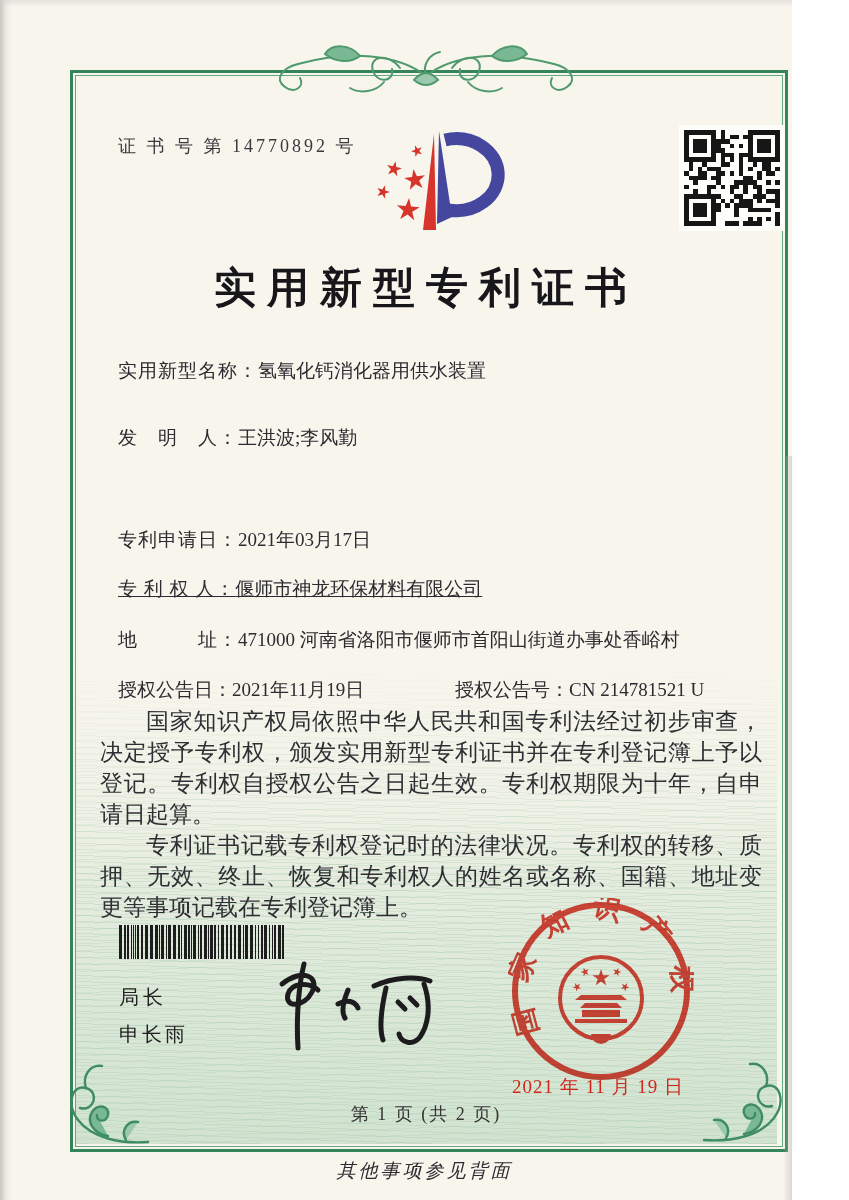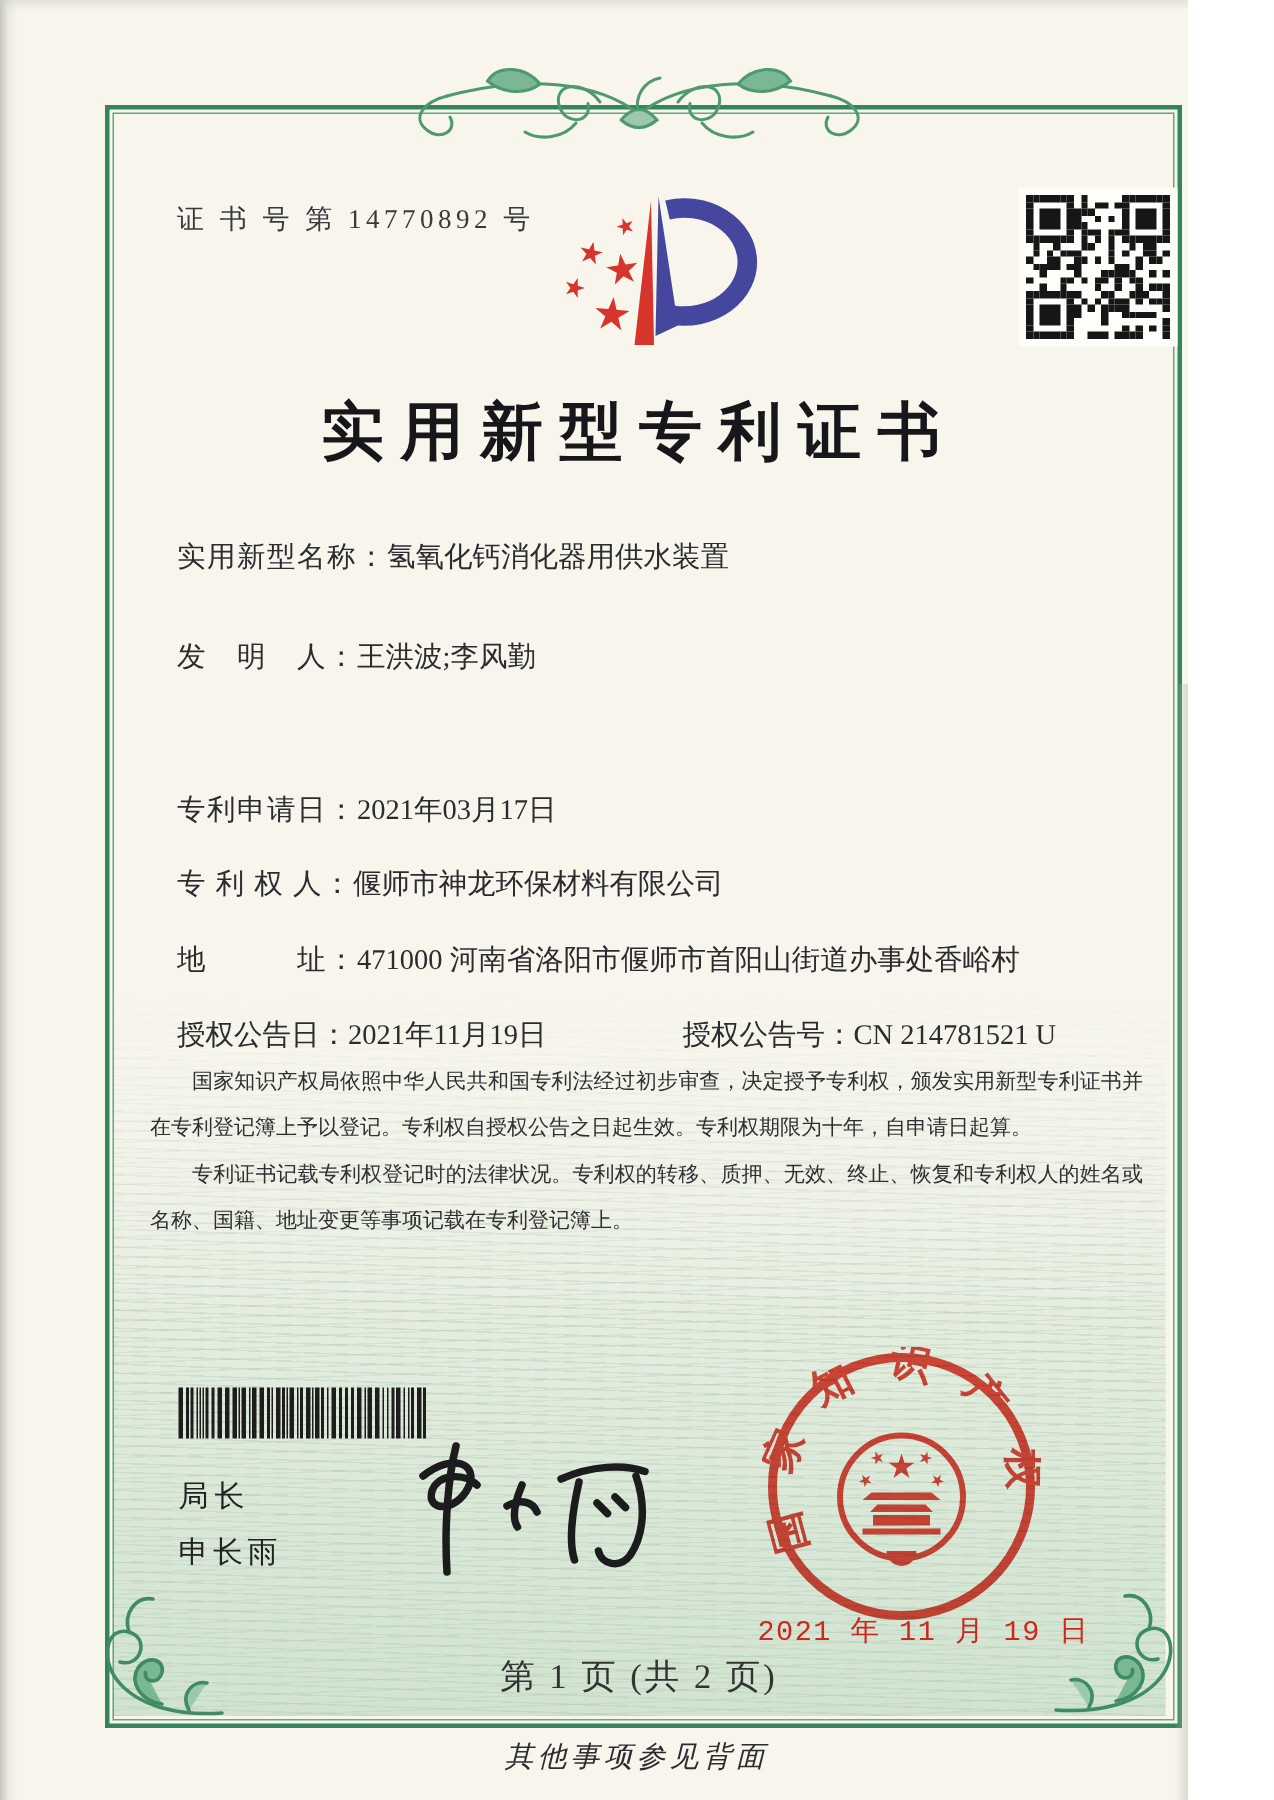--- a/index.html
+++ b/index.html
@@ -42,40 +42,40 @@
   .logo{position:absolute;left:330px;top:118px;}
   .qr-wrap{position:absolute;left:679px;top:125px;width:106px;height:106px;background:#fdfdfa;padding:0;}
   .qr-grid{position:absolute;inset:5px;display:grid;grid-template-columns:repeat(21,1fr);grid-auto-rows:1fr;}
   .qd{background:#161616;}
 
   .title{position:absolute;left:70px;top:260px;width:712px;text-align:center;
     font-size:42px;font-weight:700;letter-spacing:11px;color:#17171b;}
 
   .field{position:absolute;left:118px;font-size:19px;white-space:nowrap;color:#2b2b30;}
   .field .lab{letter-spacing:1px;}
-  .f1{top:358px;} .f2{top:425px;} .f3{top:477px;} .f4{top:527px;} .f5{top:576px;} .f6{top:627px;}
+  .f1{top:358px;} .f2{top:425px;} .f3{top:477px;} .f4{top:527px;} .f5{top:576px;text-decoration:underline;} .f6{top:627px;}
   .grant{position:absolute;left:118px;top:677px;width:600px;font-size:19px;white-space:nowrap;color:#2b2b30;}
   .grant .g2{position:absolute;left:337px;top:0;}
 
-  .legal{position:absolute;left:100px;top:706px;width:662px;font-size:14px;line-height:31px;
+  .legal{position:absolute;left:100px;top:706px;width:662px;font-size:23px;line-height:31px;
     text-align:justify;color:#2e2e33;}
   .legal p{margin:0;text-indent:2em;}
 
   .barcode{position:absolute;left:119px;top:925px;width:220px;height:34px;display:flex;align-items:stretch;}
   .bar{height:100%;background:#1d1d1d;flex:0 0 auto;}
 
   .director-title{position:absolute;left:119px;top:984px;font-size:20px;letter-spacing:4px;color:#222;}
   .director-name{position:absolute;left:119px;top:1021px;font-size:20px;letter-spacing:3px;color:#222;}
   .signature{position:absolute;left:242px;top:950px;}
 
   .seal{position:absolute;left:508px;top:898px;mix-blend-mode:multiply;opacity:.93;}
   .seal-date{position:absolute;left:505px;top:1074px;width:186px;text-align:center;
-    font-size:19px;color:#cf271c;letter-spacing:1px;white-space:nowrap;font-family:Liberation Mono, monospace;}
-
-  .page-num{position:absolute;left:70px;top:1102px;width:712px;text-align:center;font-size:23px;color:#333;letter-spacing:2px;}
+    font-size:19px;color:#cf271c;letter-spacing:1px;white-space:nowrap;}
+
+  .page-num{position:absolute;left:70px;top:1102px;width:712px;text-align:center;font-size:18px;color:#333;letter-spacing:2px;}
   .back-note{position:absolute;left:0;top:1158px;width:849px;text-align:center;
     font-size:19px;font-style:italic;letter-spacing:3px;color:#2c2c30;}
 </style>
 </head>
 <body>
 
 <div class="screenshot">
 
   <div class="guilloche"></div>
 

